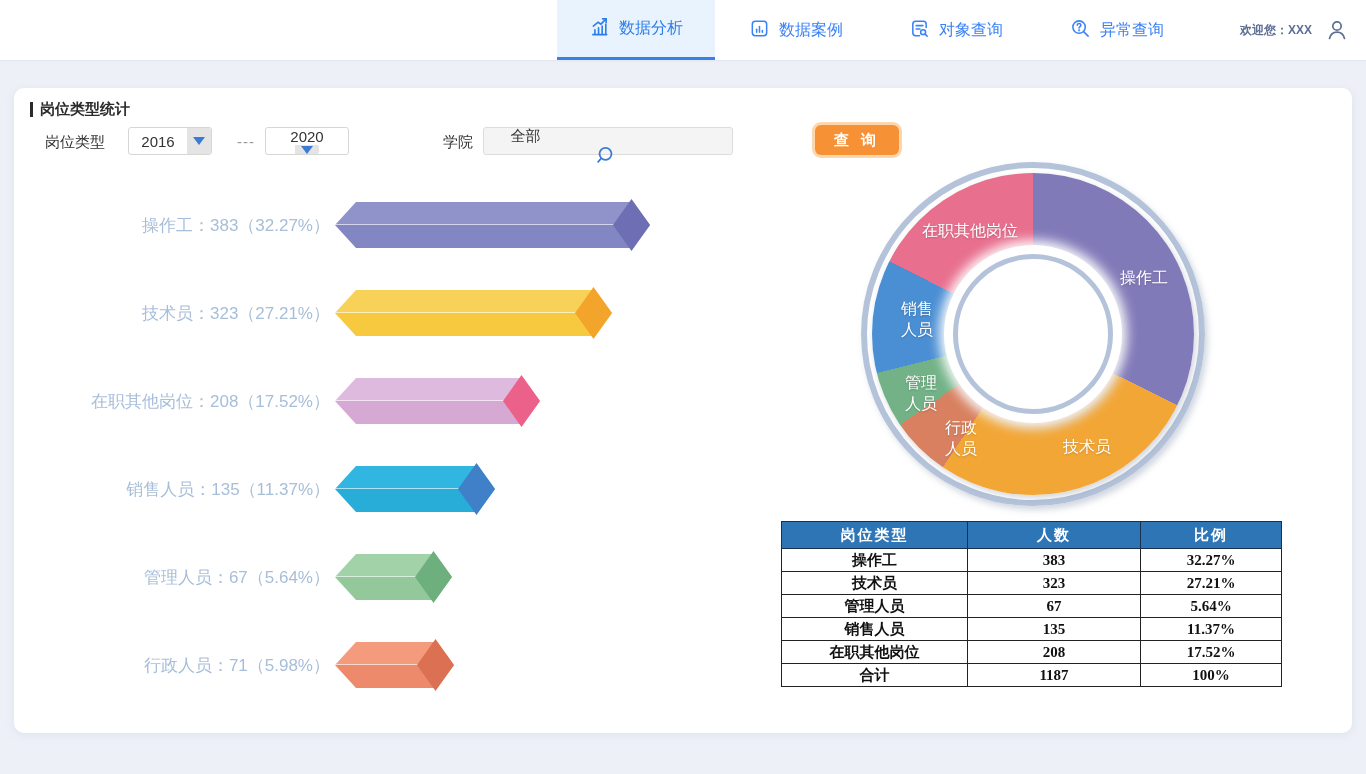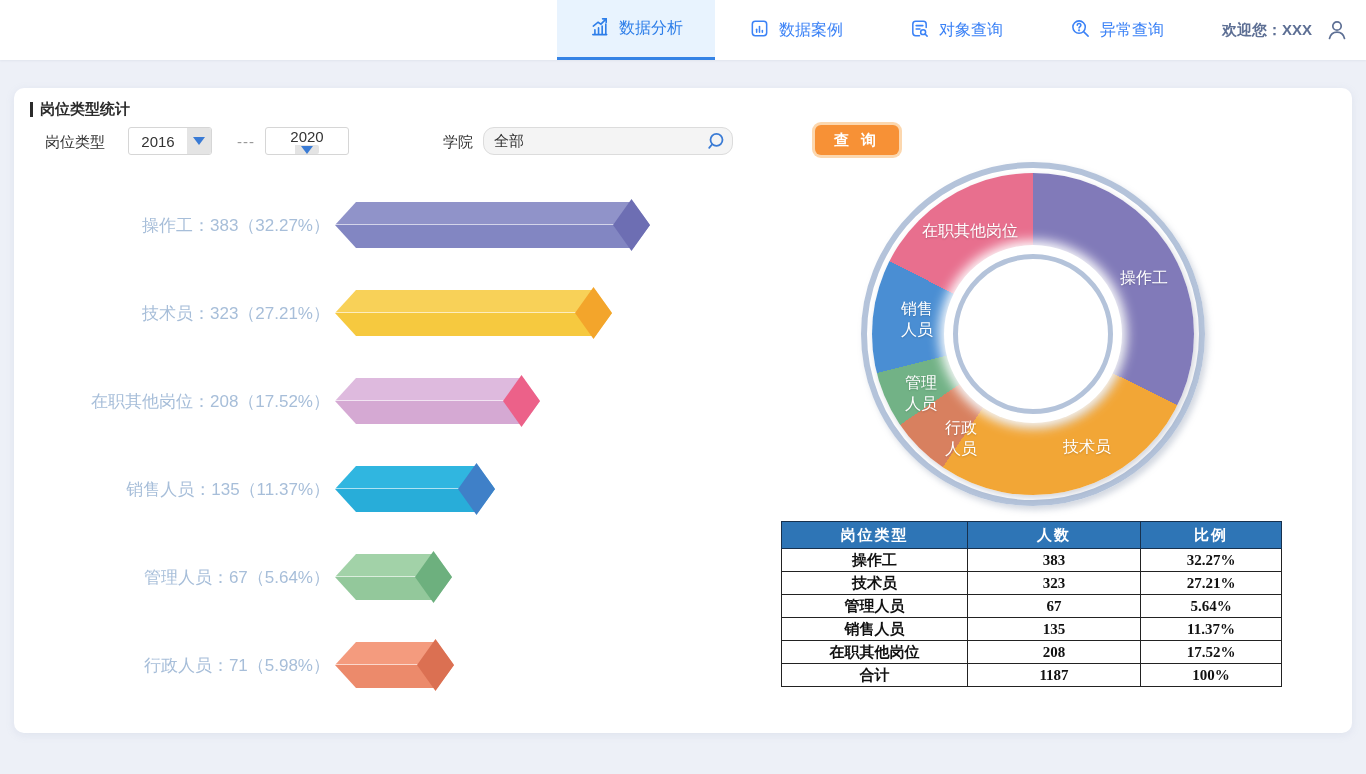--- a/index.html
+++ b/index.html
@@ -20,21 +20,21 @@
     font-size:16px; color:#3b82f6; cursor:pointer; padding:0 18px;
   }
   .tab svg { width:21px; height:21px; }
   .tab.active { background:#e8f3fe; border-bottom:3px solid #3583e5; color:#2d7ee9; }
   .tab1 { left:557px; width:158px; justify-content:center; }
   .tab2 { left:731px; }
   .tab3 { left:891px; }
   .tab4 { left:1052px; }
   .welcome {
     position:absolute; right:54px; top:0; height:60px; display:flex; align-items:center;
-    color:#5d6f94; font-size:15px; font-weight:bold;
+    color:#5d6f94; font-size:12px; font-weight:bold;
   }
   .user-btn {
     position:absolute; right:16px; top:17px; width:26px; height:26px; color:#5d6f94; cursor:pointer;
   }
   .user-btn svg { width:26px; height:26px; }
 
   
   .card {
     position:absolute; left:14px; top:88px; width:1338px; height:645px;
     background:#ffffff; border-radius:10px; box-shadow:0 2px 8px rgba(140,155,185,.15);
@@ -60,22 +60,22 @@
   .sel .sel-caret {
     width:24px; height:26px; background:#e4e4e4; border-radius:0 2px 2px 0;
     display:flex; align-items:center; justify-content:center;
   }
   .sel .sel-caret i {
     width:0; height:0; border-left:6px solid transparent; border-right:6px solid transparent;
     border-top:8px solid #3a7bd5; display:block;
   }
   .f-input-wrap {
     position:absolute; left:469px; top:39px; width:250px; height:28px;
-    background:#f4f4f4; border:1px solid #dcdcdc; border-radius:11px;
-    display:flex; align-items:center;
+    background:#f4f4f4; border:1px solid #dcdcdc; border-radius:3px;
+    display:flex; align-items:center;flex-direction:column;
   }
   .f-input-wrap input {
     flex:1; border:none; outline:none; background:transparent; font-size:15px; color:#333;
     padding:0 6px 0 10px; font-family:inherit;
   }
   .f-input-wrap .mag { width:20px; height:20px; margin-right:6px; color:#3a7bd5; cursor:pointer; }
   .search-btn {
     position:absolute; left:801px; top:37px; width:84px; height:30px;
     background:#f79136; border:none; border-radius:6px; color:#fff; font-size:15px; font-weight:bold;
     letter-spacing:4px; cursor:pointer; box-shadow:0 0 0 3px #fcd7ae;

